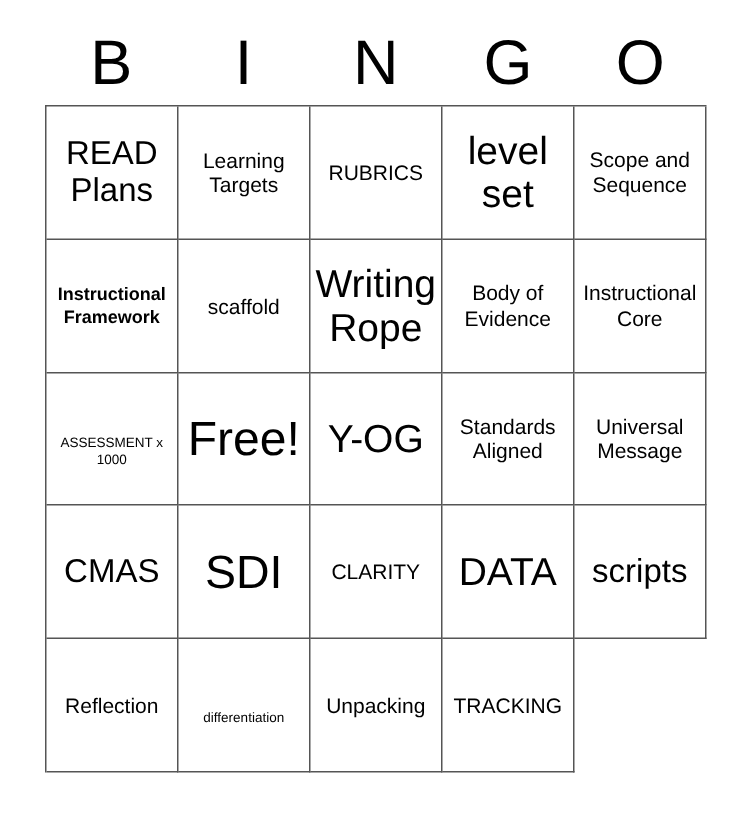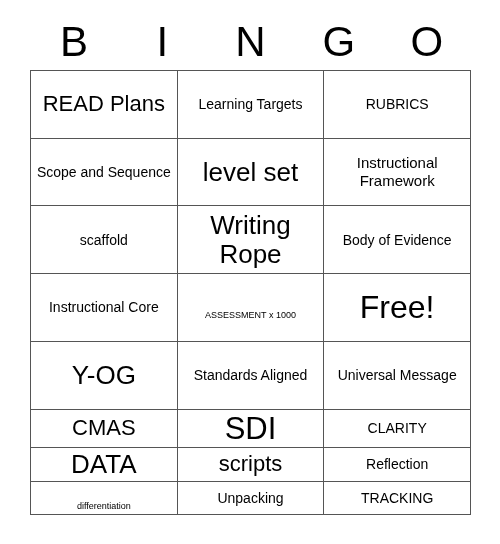--- a/index.html
+++ b/index.html
@@ -50,21 +50,21 @@
   #bingo-grid {
     position: absolute;
     left: 30px;
     top: 70px;
     width: 441px;
     height: 445px;
     box-sizing: border-box;
     border-top: 1.5px solid #555555;
     border-left: 1.5px solid #555555;
     display: grid;
-    grid-template-columns: repeat(3, 1fr);
+    grid-template-columns: repeat(5, 1fr);
     grid-template-rows: repeat(5, 1fr);
   }
 
   .bingo-cell {
     box-sizing: border-box;
     border-right: 1.5px solid #555555;
     border-bottom: 1.5px solid #555555;
     display: flex;
     align-items: center;
     justify-content: center;
@@ -77,21 +77,21 @@
     display: block;
     width: 100%;
     line-height: 1.12;
     word-wrap: break-word;
     overflow-wrap: break-word;
     hyphens: none;
   }
 
   
   .size-xs   { font-size: 9px;  line-height: 1.25; margin-top: 17px; }
-  .size-sm   { font-size: 15px; line-height: 1.2; }
+  .size-sm   { font-size: 12px; line-height: 1.2; font-weight: bold; }
   .size-md   { font-size: 14px; line-height: 1.18; }
   .size-lg   { font-size: 14px; line-height: 1.15; }
   .size-xl   { font-size: 22px; line-height: 1.12; }
   .size-xxl  { font-size: 26px; line-height: 1.1; }
   .size-huge { font-size: 31px; line-height: 1.08; }
 
   .free-cell .cell-text { font-size: 32px; }
 </style>
 </head>
 <body>
@@ -110,24 +110,24 @@
       <div class="bingo-cell">
         <span class="cell-text size-xl">READ Plans</span>
       </div>
       <div class="bingo-cell">
         <span class="cell-text size-lg">Learning Targets</span>
       </div>
       <div class="bingo-cell">
         <span class="cell-text size-md">RUBRICS</span>
       </div>
       <div class="bingo-cell">
-        <span class="cell-text size-md">Scope and Sequence</span>
+        <span class="cell-text size-xxl">level set</span>
       </div>
       <div class="bingo-cell">
-        <span class="cell-text size-xxl">level set</span>
+        <span class="cell-text size-md">Scope and Sequence</span>
       </div>
       <div class="bingo-cell">
         <span class="cell-text size-sm">Instructional Framework</span>
       </div>
       <div class="bingo-cell">
         <span class="cell-text size-lg">scaffold</span>
       </div>
       <div class="bingo-cell">
         <span class="cell-text size-xxl">Writing Rope</span>
       </div>

